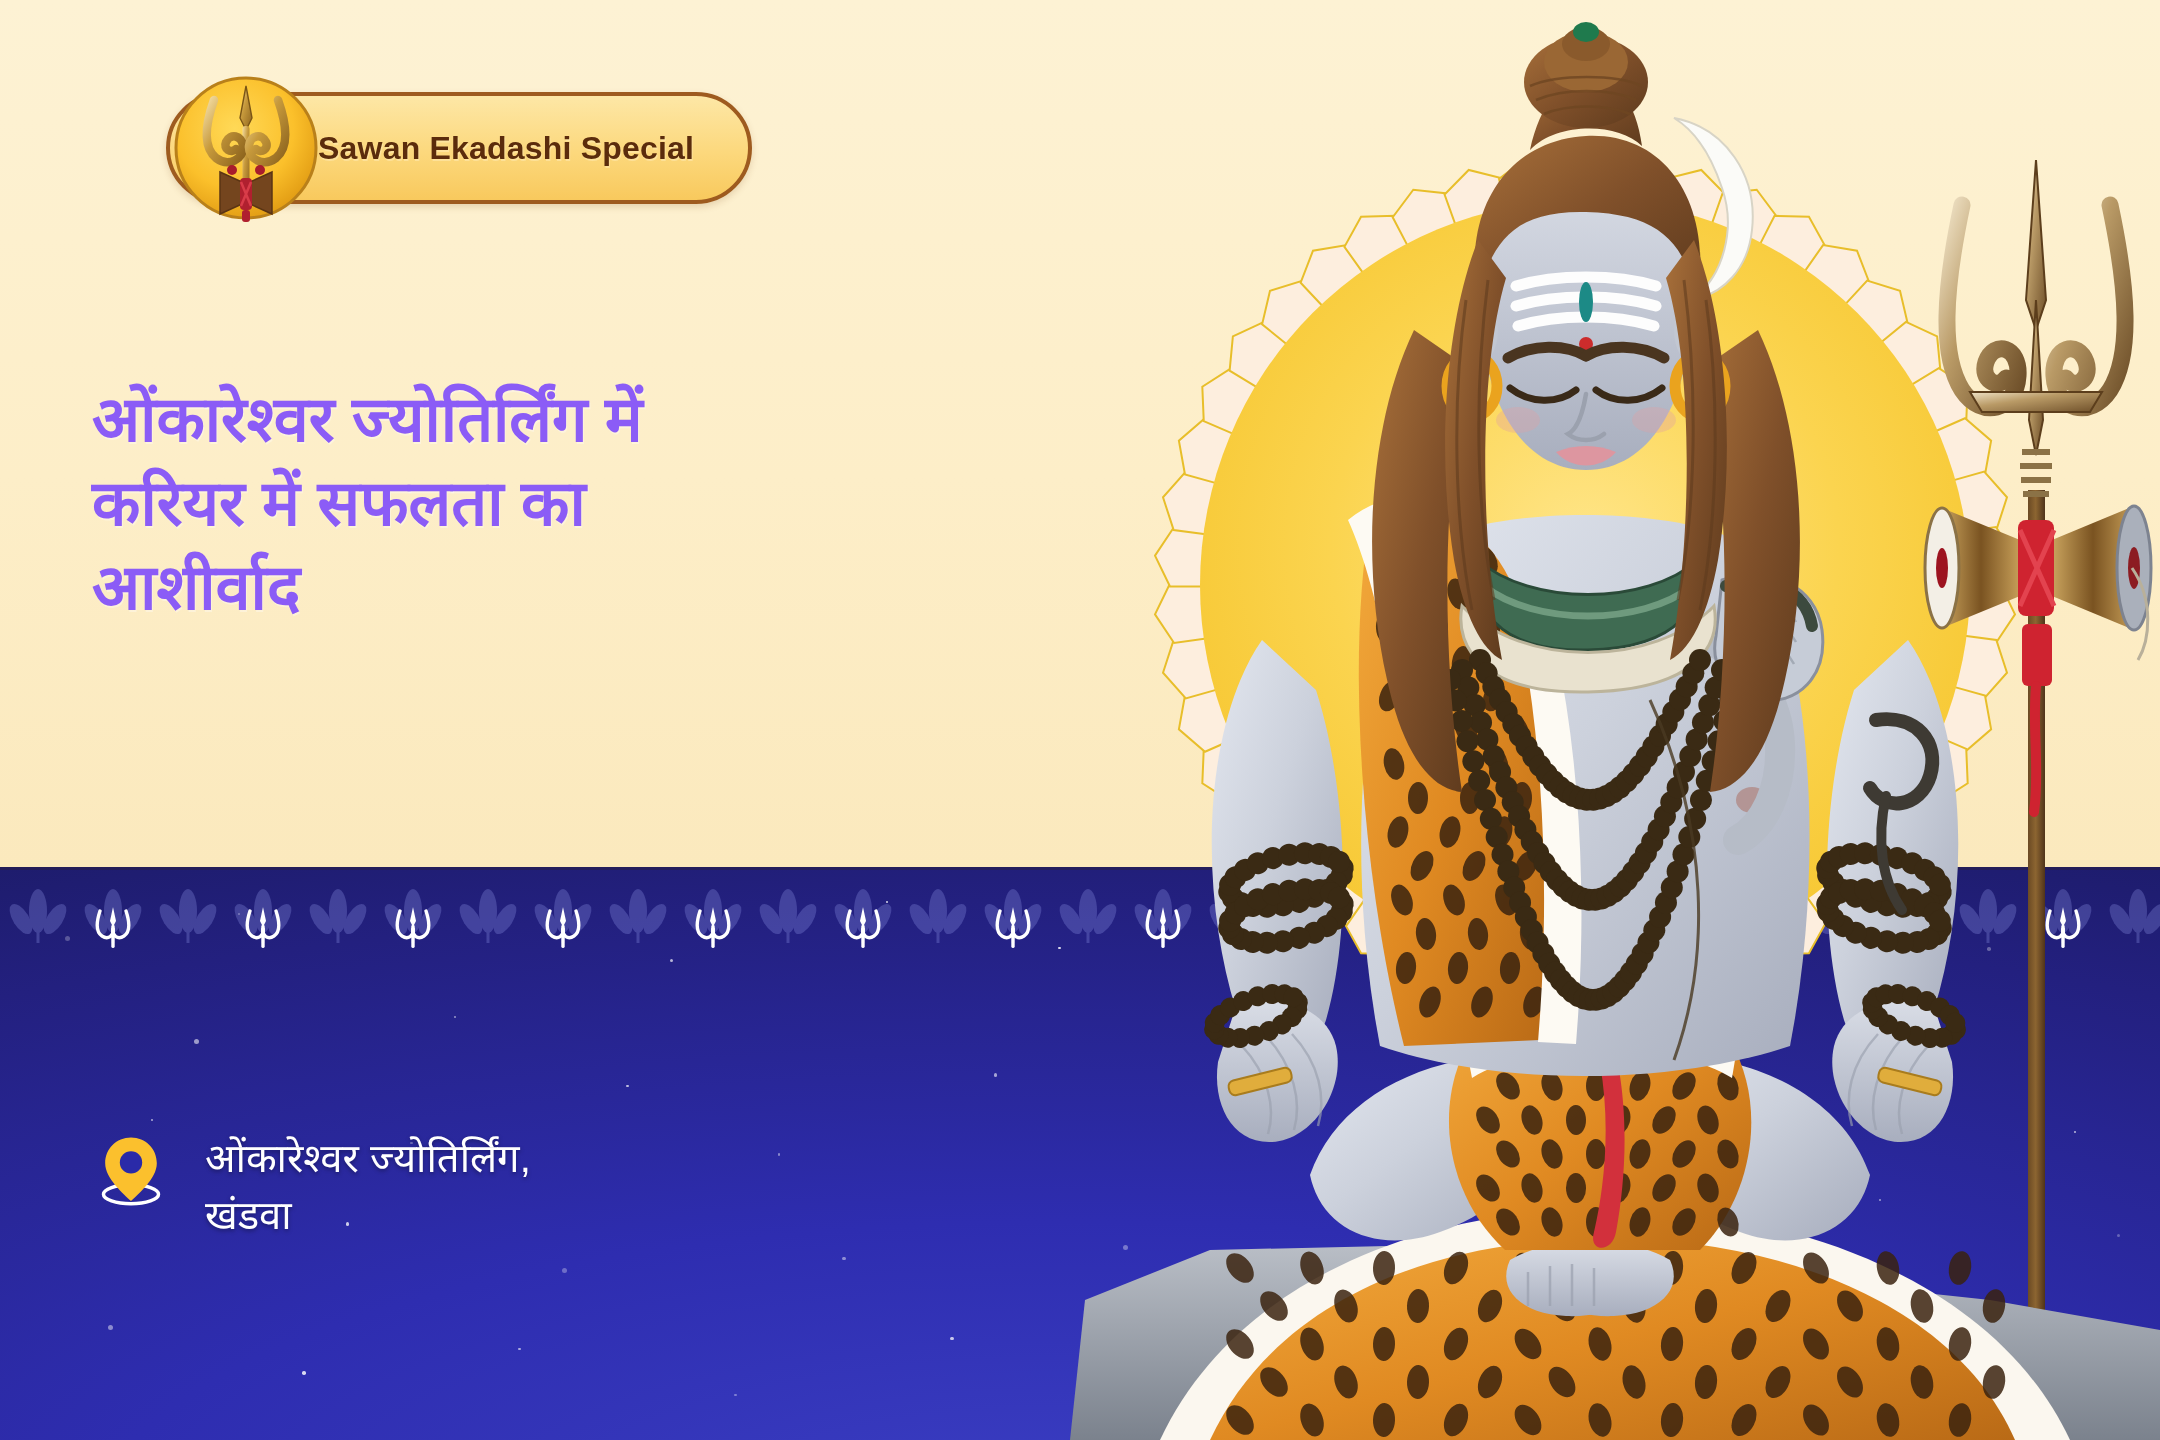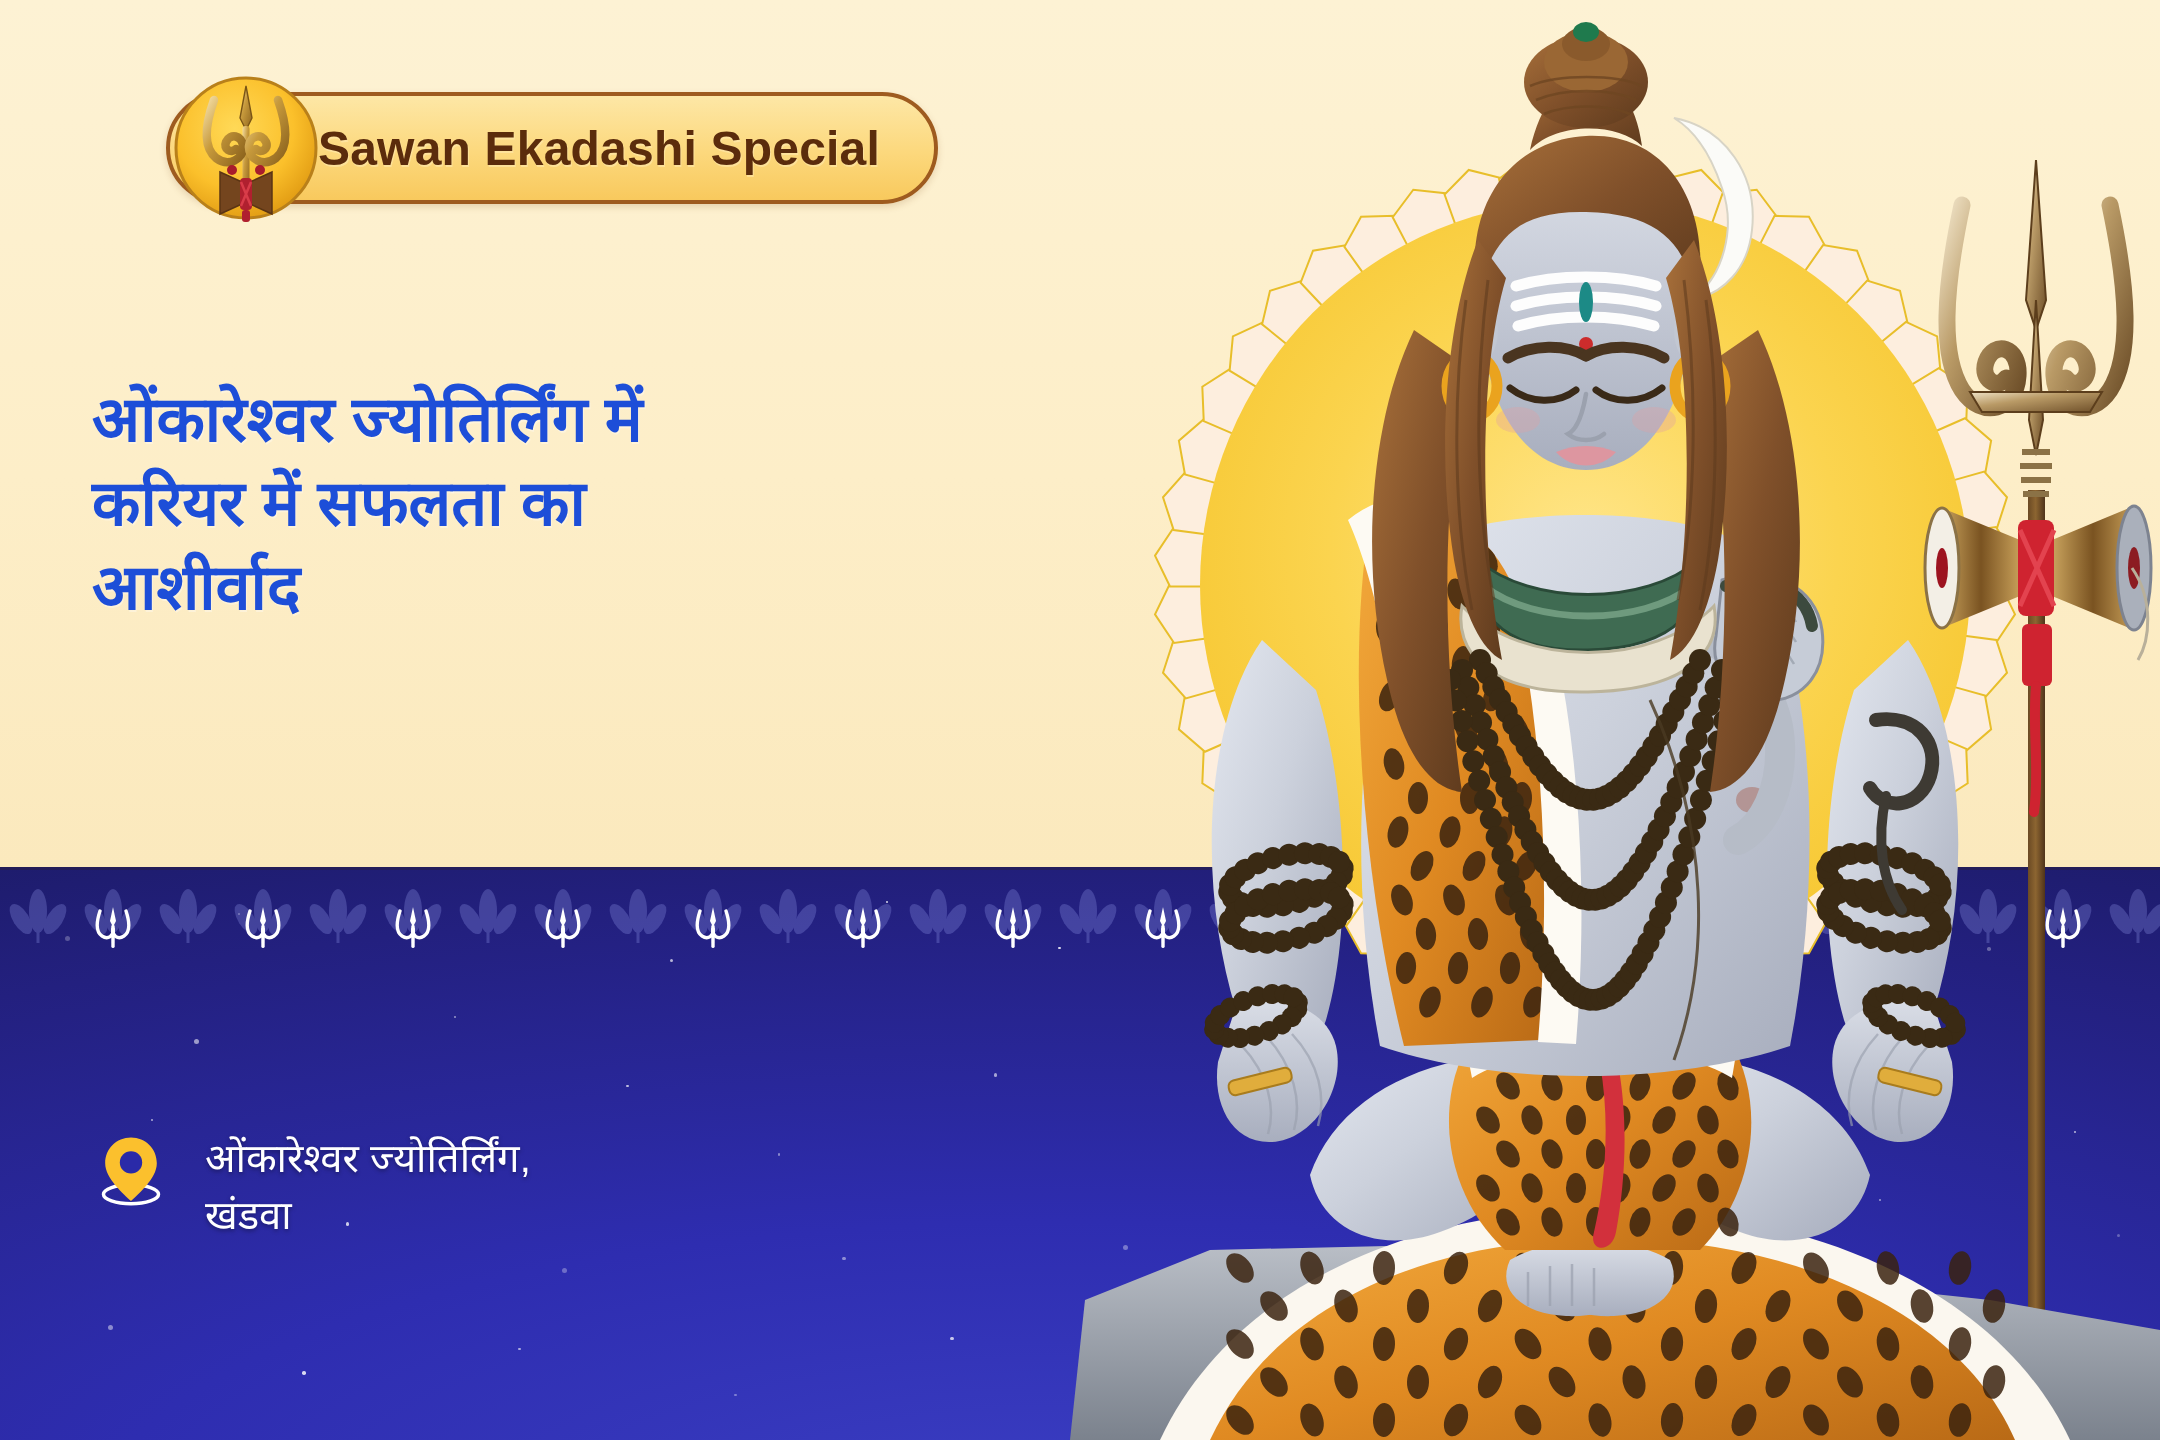--- a/index.html
+++ b/index.html
@@ -59,37 +59,37 @@
     height:112px;
     margin-left:62px;
     padding:0 54px 0 148px;
     display:flex; align-items:center;
     border:4px solid #9e5b1f;
     border-radius:56px;
     background:linear-gradient(180deg,#fde7a6 0%,#fcd87c 55%,#f8c95d 100%);
     box-shadow:0 3px 7px rgba(120,70,20,.18);
   }
   .badge-text{
-    font-size:48px; font-weight:700; letter-spacing:.2px;
+    font-size:32px; font-weight:700; letter-spacing:.2px;
     color:#5b2c0c;
     text-shadow:1px 2px 0 rgba(255,235,180,.55);
     white-space:nowrap;
   }
   .badge-icon{
     position:absolute; left:0; top:50%;
     transform:translateY(-50%);
     width:152px; height:152px;
     z-index:3;
   }
 
   
   .headline{
     position:absolute; left:92px; top:378px;
     width:1000px;
-    color:#1d4ed8;
+    color:#8b5cf6;
     font-size:63px;
     font-weight:700;
     line-height:1.33;
     text-shadow:1px 2px 0 rgba(255,255,255,.35);
   }
 
   
   .location{
     position:absolute; left:100px; top:1130px;
     display:flex; align-items:flex-start; gap:43px;

